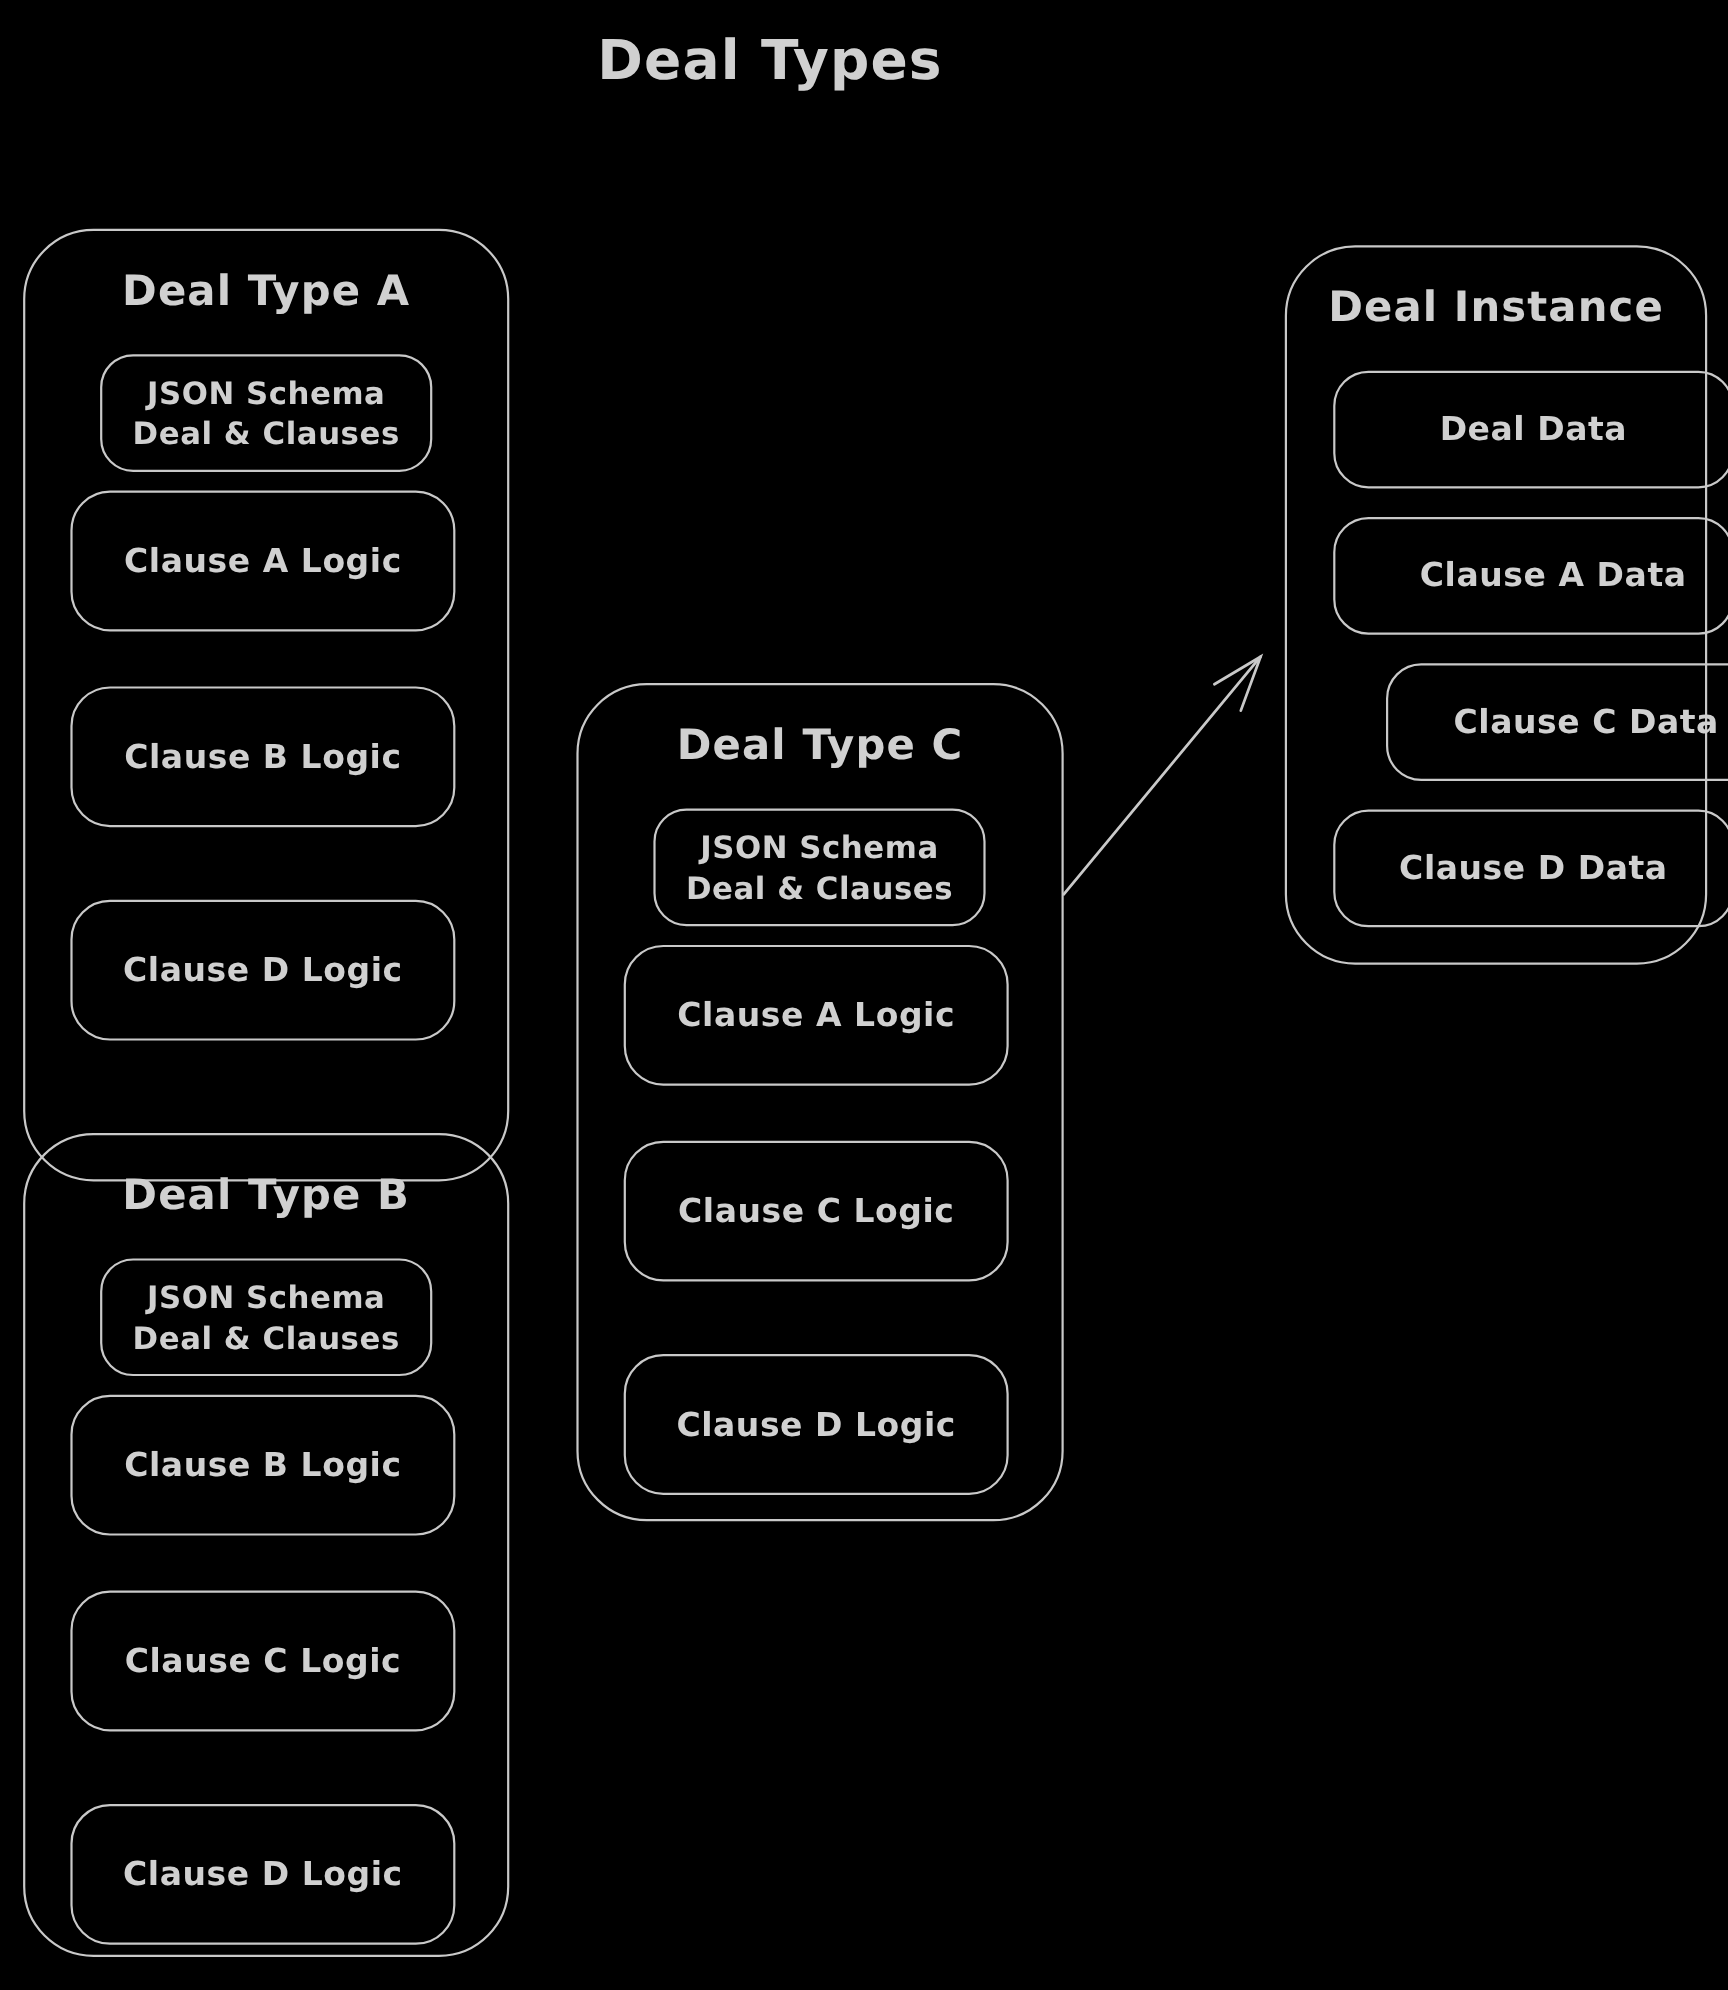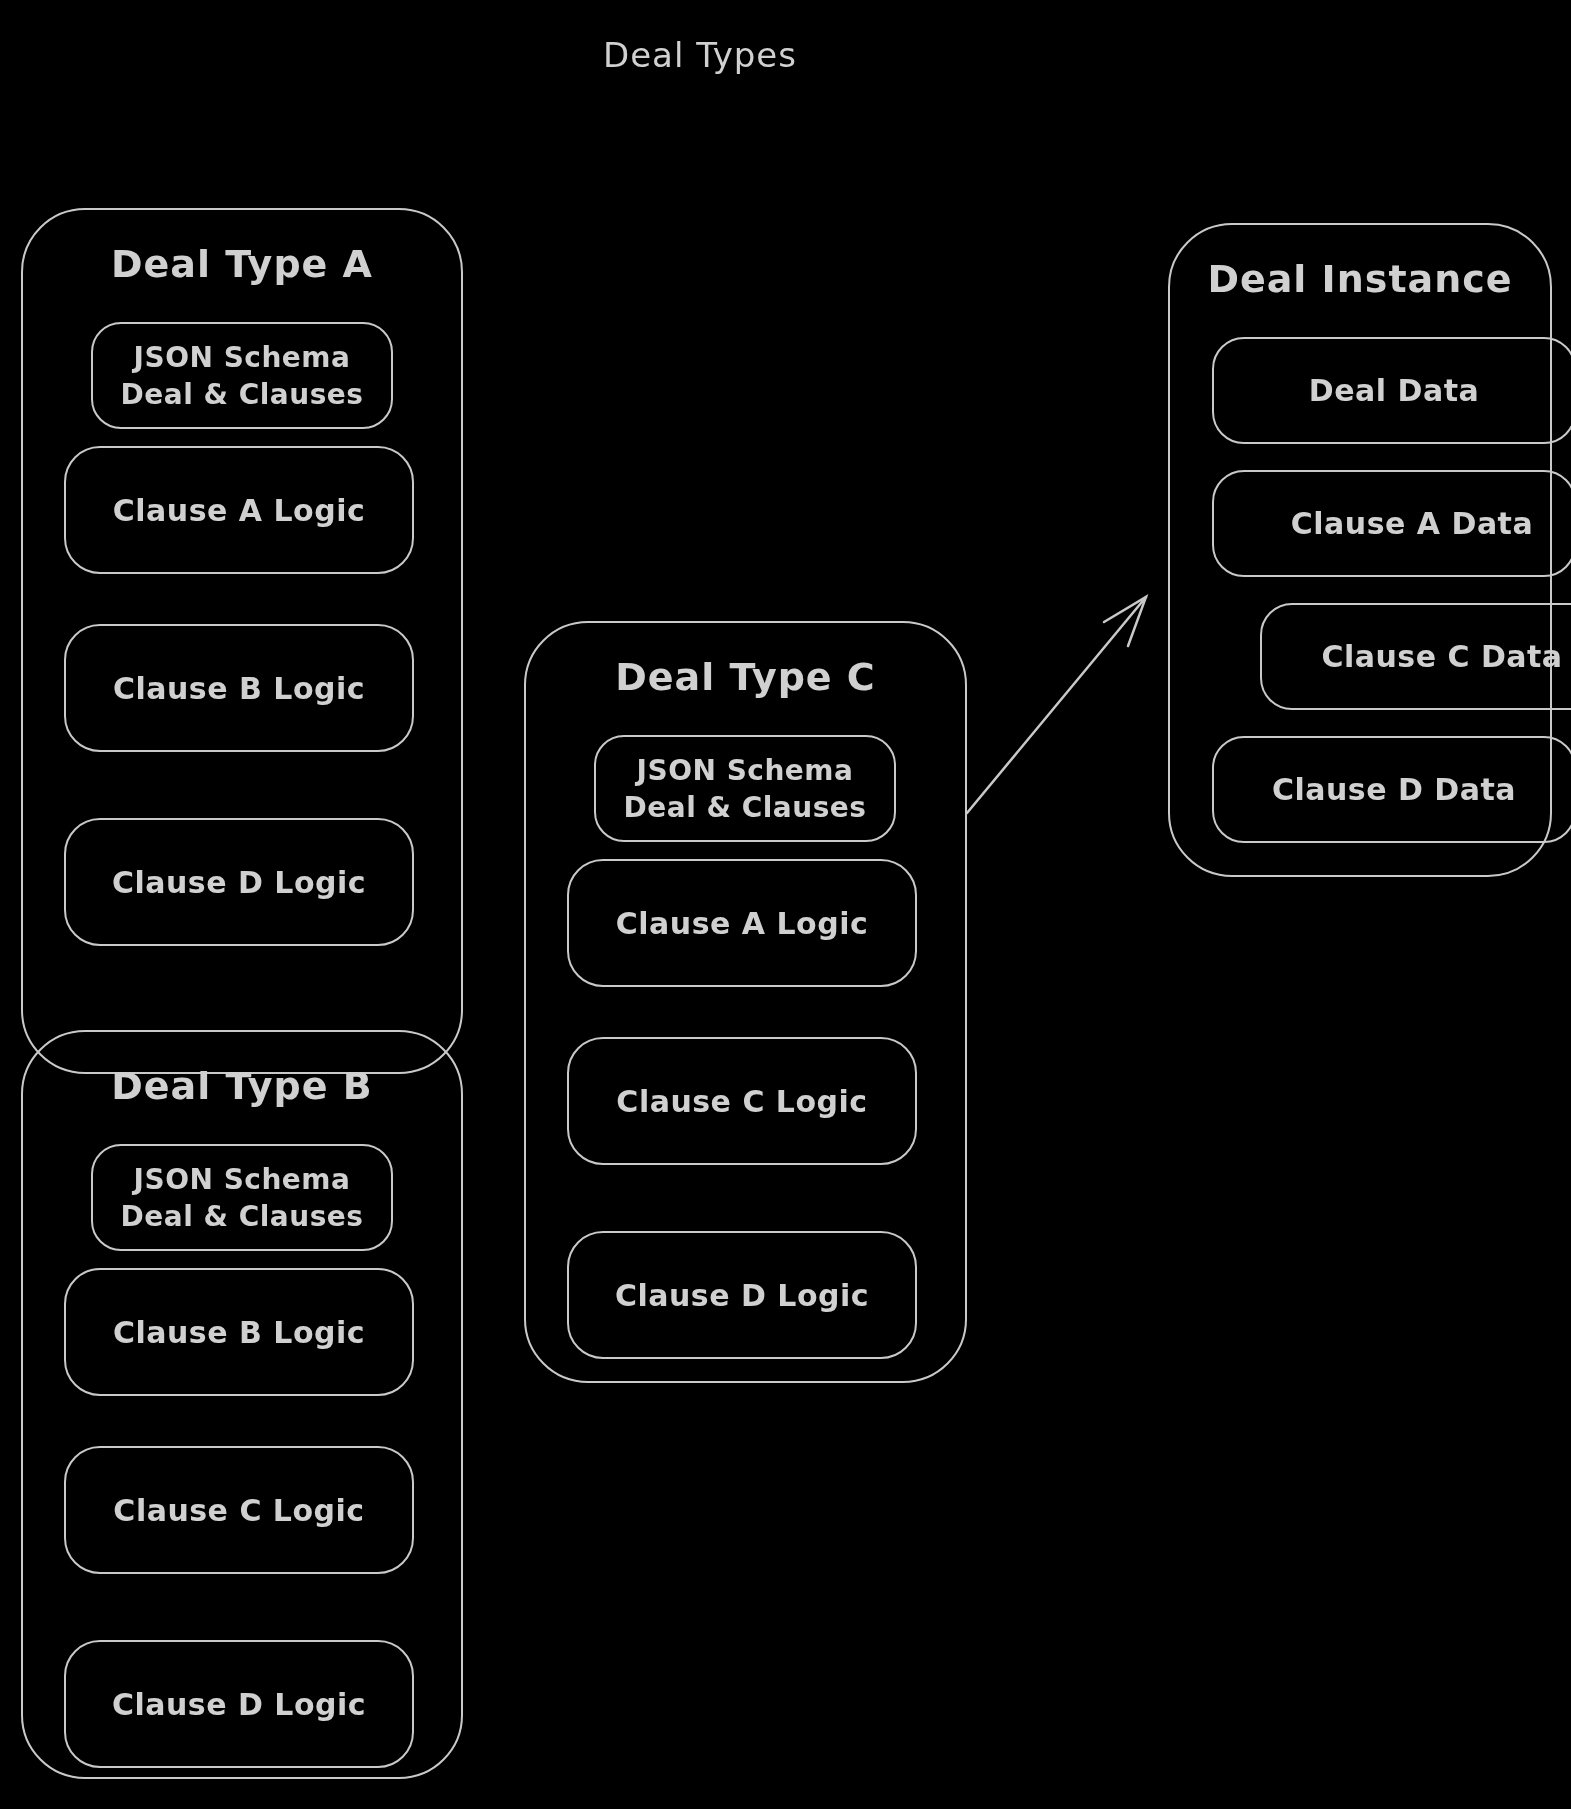--- a/index.html
+++ b/index.html
@@ -17,21 +17,21 @@
     position:relative;
     width:1571px;
     height:1809px;
     background:var(--bg);
     overflow:hidden;
   }
   .main-title{
     position:absolute;
     left:490px; top:10px; width:420px; height:90px;
     display:flex; align-items:center; justify-content:center;
-    font-size:34px; font-weight:normal; letter-spacing:1px;
+    font-size:50px; font-weight:bold; letter-spacing:1px;
     color:var(--text);
   }
   .group{
     position:absolute;
     border:2.5px solid var(--stroke);
     border-radius:64px;
     background:transparent;
   }
   .group-a{ left:21px;  top:208px;  width:442px; height:866px; }
   .group-b{ left:21px;  top:1030px; width:442px; height:749px; }

